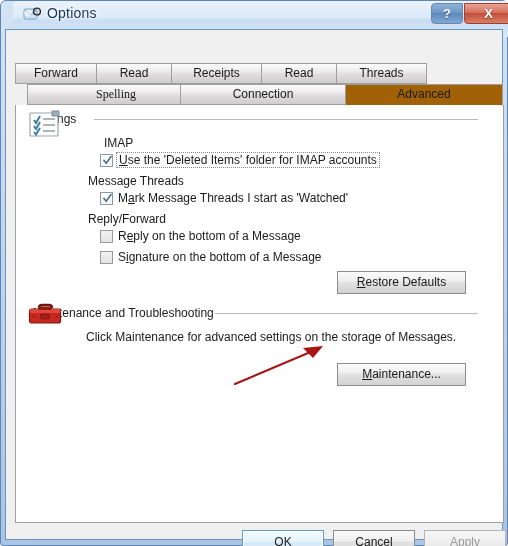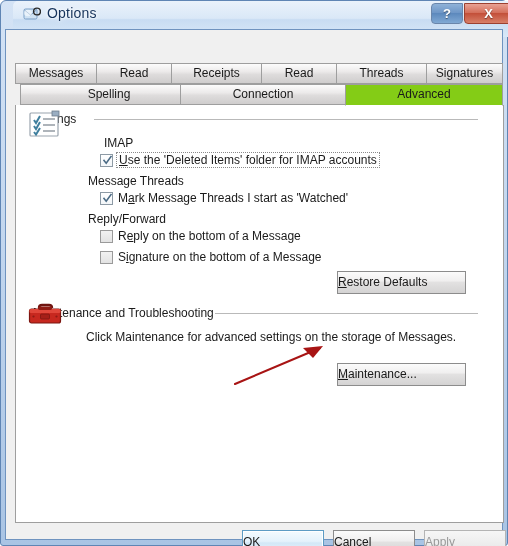--- a/index.html
+++ b/index.html
@@ -68,21 +68,21 @@
   .tab{
     position:absolute;box-sizing:border-box;height:21px;
     background:linear-gradient(to bottom,#fcfcfc 0%,#eceaea 40%,#dedcdc 55%,#cfcdcd 100%);
     border:1px solid #9e9e9e;
     font-size:12px;color:#1a1a1a;
     text-align:center;line-height:19px;
     white-space:nowrap;
     cursor:default;
   }
   .tab.selected{
-    background:#84cc16;
+    background:#a16207;
     border-bottom:1px solid #ffffff;
     z-index:5;
   }
   #tabpage{
     position:absolute;left:9px;top:75px;width:489px;height:418px;
     box-sizing:border-box;
     background:#ffffff;
     border:1px solid #9e9e9e;
     border-top:none;
   }
@@ -124,20 +124,21 @@
     border:1px dotted #8a8a8a;
     padding:0 2px;left:16px;top:-1px;
   }
 
   
   .btn{
     position:absolute;box-sizing:border-box;
     background:linear-gradient(to bottom,#fbfbfb 0%,#f0efef 42%,#e2e1e1 50%,#d4d3d3 100%);
     border:1px solid #8c8c8c;
     font-size:12px;color:#1a1a1a;
+    text-align:center;
     white-space:nowrap;
     cursor:default;
   }
   .btn.disabled{color:#9a9a9a;border-color:#b4b4b4;
     background:linear-gradient(to bottom,#f6f6f6 0%,#eeeeee 50%,#e4e4e4 100%);}
   .btn.default{
     border:1px solid #5d9cc4;
     box-shadow:inset 0 0 0 1px #ffffff;
     background:linear-gradient(to bottom,#f4fbff 0%,#e4f2fb 45%,#d3e8f7 52%,#e7f3fc 100%);
   }
@@ -169,28 +170,27 @@
     <span id="title-text">Options</span>
 
     <div class="capbtn" id="help-btn">?</div>
     <div class="capbtn" id="close-btn">X</div>
   </div>
 
   <div id="frame-inner">
 
     <div id="tabs-area">
 
-      <div class="tab" style="left:0px;top:0px;width:82px;">Messages</div>
+      <div class="tab" style="left:0px;top:0px;width:82px;">Forward</div>
       <div class="tab" style="left:156px;top:0px;width:91px;">Receipts</div>
       <div class="tab" style="left:81px;top:0px;width:76px;">Read</div>
       <div class="tab" style="left:246px;top:0px;width:76px;">Read</div>
       <div class="tab" style="left:321px;top:0px;width:91px;">Threads</div>
-      <div class="tab" style="left:411px;top:0px;width:77px;">Signatures</div>
-
-      <div class="tab" style="left:5px;top:21px;width:178px;">Spelling</div>
+
+      <div class="tab" style="left:12px;top:21px;width:178px;font-family:Liberation Serif, serif;">Spelling</div>
       <div class="tab" style="left:165px;top:21px;width:166px;">Connection</div>
       <div class="tab selected" style="left:330px;top:21px;width:158px;height:22px;">Advanced</div>
     </div>
 
     <div id="tabpage">
 
       <span class="grp-label" style="left:17px;top:7px;"><span class="acc">S</span>ettings</span>
       <div class="grp-rule" style="left:78px;top:14px;width:384px;"></div>
 
       <span class="stext" style="left:72px;top:31px;margin-left:16px;">IMAP</span>

